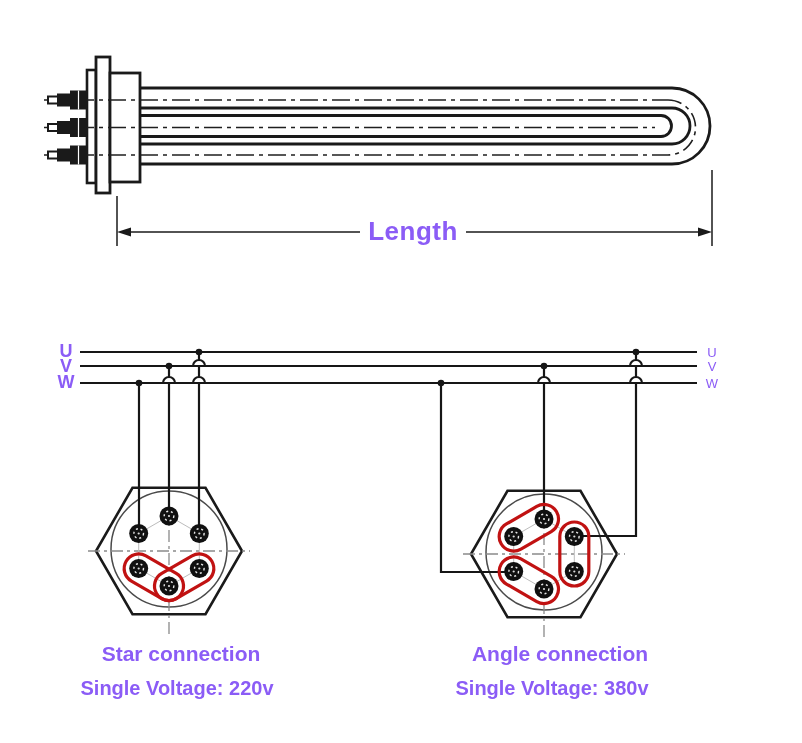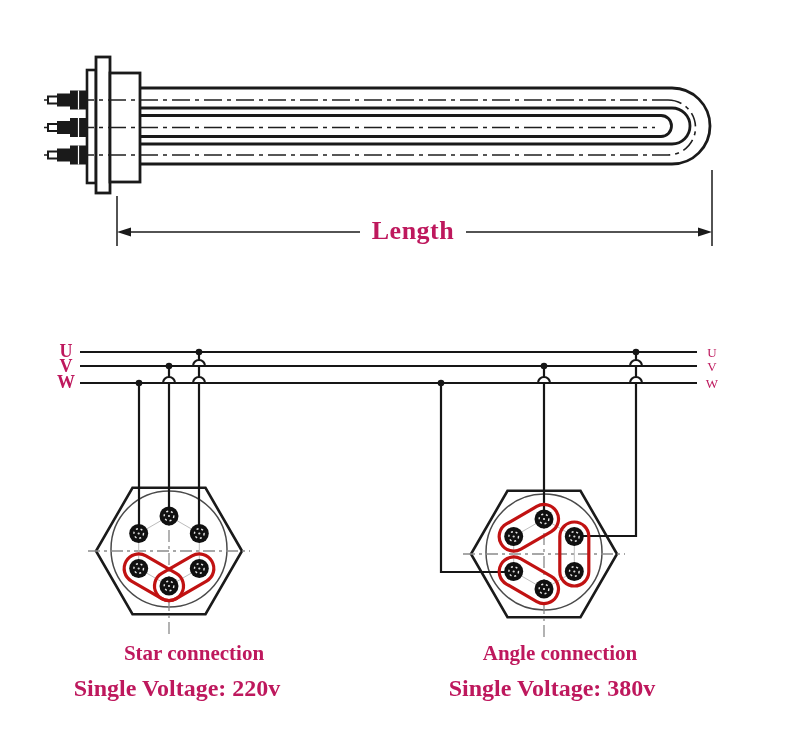--- a/index.html
+++ b/index.html
@@ -3,27 +3,27 @@
 <meta charset="utf-8">
 <style>
   html,body{margin:0;padding:0;background:#fff;}
   #stage{
     position:relative;width:802px;height:743px;background:#fff;overflow:hidden;
     font-family:"Liberation Sans","DejaVu Sans",sans-serif;
   }
   #stage svg{position:absolute;left:0;top:0;}
   .lbl{
     position:absolute;transform:translate(-50%,-50%);white-space:nowrap;
-    color:#be185d;line-height:1;font-family:Liberation Serif, serif;
+    color:#8b5cf6;line-height:1;
   }
   .length-lbl{font-size:26px;font-weight:600;letter-spacing:.5px;}
   .phase-left{font-size:18px;font-weight:700;}
   .phase-right{font-size:13px;font-weight:400;}
   .caption{font-size:21px;font-weight:600;}
-  .voltage{font-size:24px;font-weight:600;}
+  .voltage{font-size:20px;font-weight:600;}
 </style>
 </head>
 <body>
 
 <div id="stage">
   <svg width="802" height="743" viewBox="0 0 802 743">
       <g>
         <path d="M140,88 H672 A38,38 0 0 1 672,164 H140" fill="none" stroke="#1a1a1a" stroke-width="2.8"></path>
         <path d="M140,108 H672 A18,18 0 0 1 672,144 H140" fill="none" stroke="#1a1a1a" stroke-width="2.8"></path>
         <path d="M140,115.5 H661 A10.5,10.5 0 0 1 661,136.5 H140" fill="none" stroke="#1a1a1a" stroke-width="2.8"></path>
@@ -168,17 +168,17 @@
   <div class="lbl length-lbl" style="left:413px;top:231px;">Length</div>
 
   <div class="lbl phase-left" style="left:66px;top:351px;">U</div>
   <div class="lbl phase-left" style="left:66px;top:366px;">V</div>
   <div class="lbl phase-left" style="left:66px;top:382px;">W</div>
 
   <div class="lbl phase-right" style="left:712px;top:352px;">U</div>
   <div class="lbl phase-right" style="left:712px;top:366px;">V</div>
   <div class="lbl phase-right" style="left:712px;top:383px;">W</div>
 
-  <div class="lbl caption" style="left:181px;top:653px;margin-left:13px;">Star connection</div>
+  <div class="lbl caption" style="left:181px;top:653px;">Star connection</div>
   <div class="lbl voltage" style="left:177px;top:688px;">Single Voltage: 220v</div>
   <div class="lbl caption" style="left:552px;top:653px;margin-left:8px;">Angle connection</div>
   <div class="lbl voltage" style="left:552px;top:688px;">Single Voltage: 380v</div>
 </div>
 
 </body></html>

